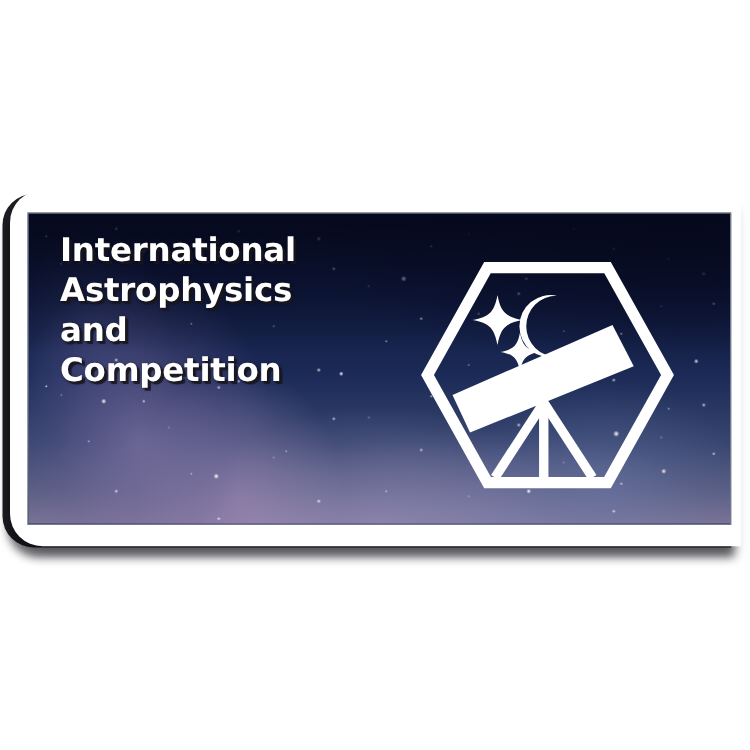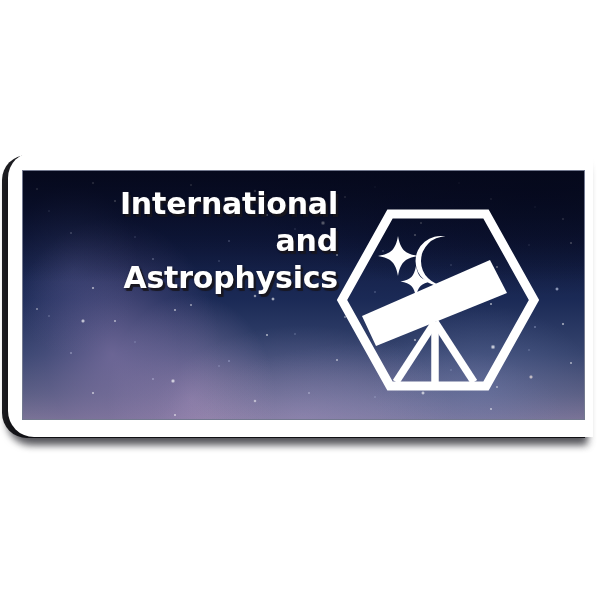--- a/index.html
+++ b/index.html
@@ -145,25 +145,25 @@
     background-repeat: no-repeat;
     opacity: 0.95;
   }
 
   
   .headline {
     position: absolute;
     left: 48px;
     top: 186px;
     width: 290px;
-    text-align: right;
+    text-align: left;
     color: #ffffff;
     font-family: "DejaVu Sans", "Liberation Sans", sans-serif;
     font-weight: bold;
-    font-size: 30px;
+    font-size: 26px;
     line-height: 1.23;
     letter-spacing: -0.2px;
     text-shadow:
       2.5px 2.5px 0 rgba(25,22,30,0.80),
       1.5px 1.5px 2px rgba(10,8,14,0.75),
       0 0 2px rgba(40,35,45,0.5);
     white-space: nowrap;
   }
   .headline .line { display: block; }
 
@@ -189,22 +189,23 @@
     <div class="sky-neb1"></div>
     <div class="sky-neb2"></div>
     <div class="stars-a"></div>
     <div class="stars-b"></div>
     <div class="stars-c"></div>
     <div class="sky-dark-top"></div>
   </div>
 
   <div class="headline">
     <span class="line">International</span>
+    <span class="line">Astrophysics</span>
     <span class="line">and</span>
-    <span class="line">Astrophysics</span>
+    <span class="line">Competition</span>
   </div>
 
   <div class="emblem">
     <svg viewBox="0 0 208 208" xmlns="http://www.w3.org/2000/svg" aria-hidden="true">
 
       <polygon points="56,18 152,18 200,104 152,190 56,190 8,104" fill="none" stroke="#ffffff" stroke-width="9" stroke-linejoin="miter"></polygon>
 
       <path d="M 111.5 40.5
                A 25 25 0 1 0 111.5 89.5
                A 20.5 20.5 0 1 1 111.5 40.5 Z" fill="#ffffff"></path>

